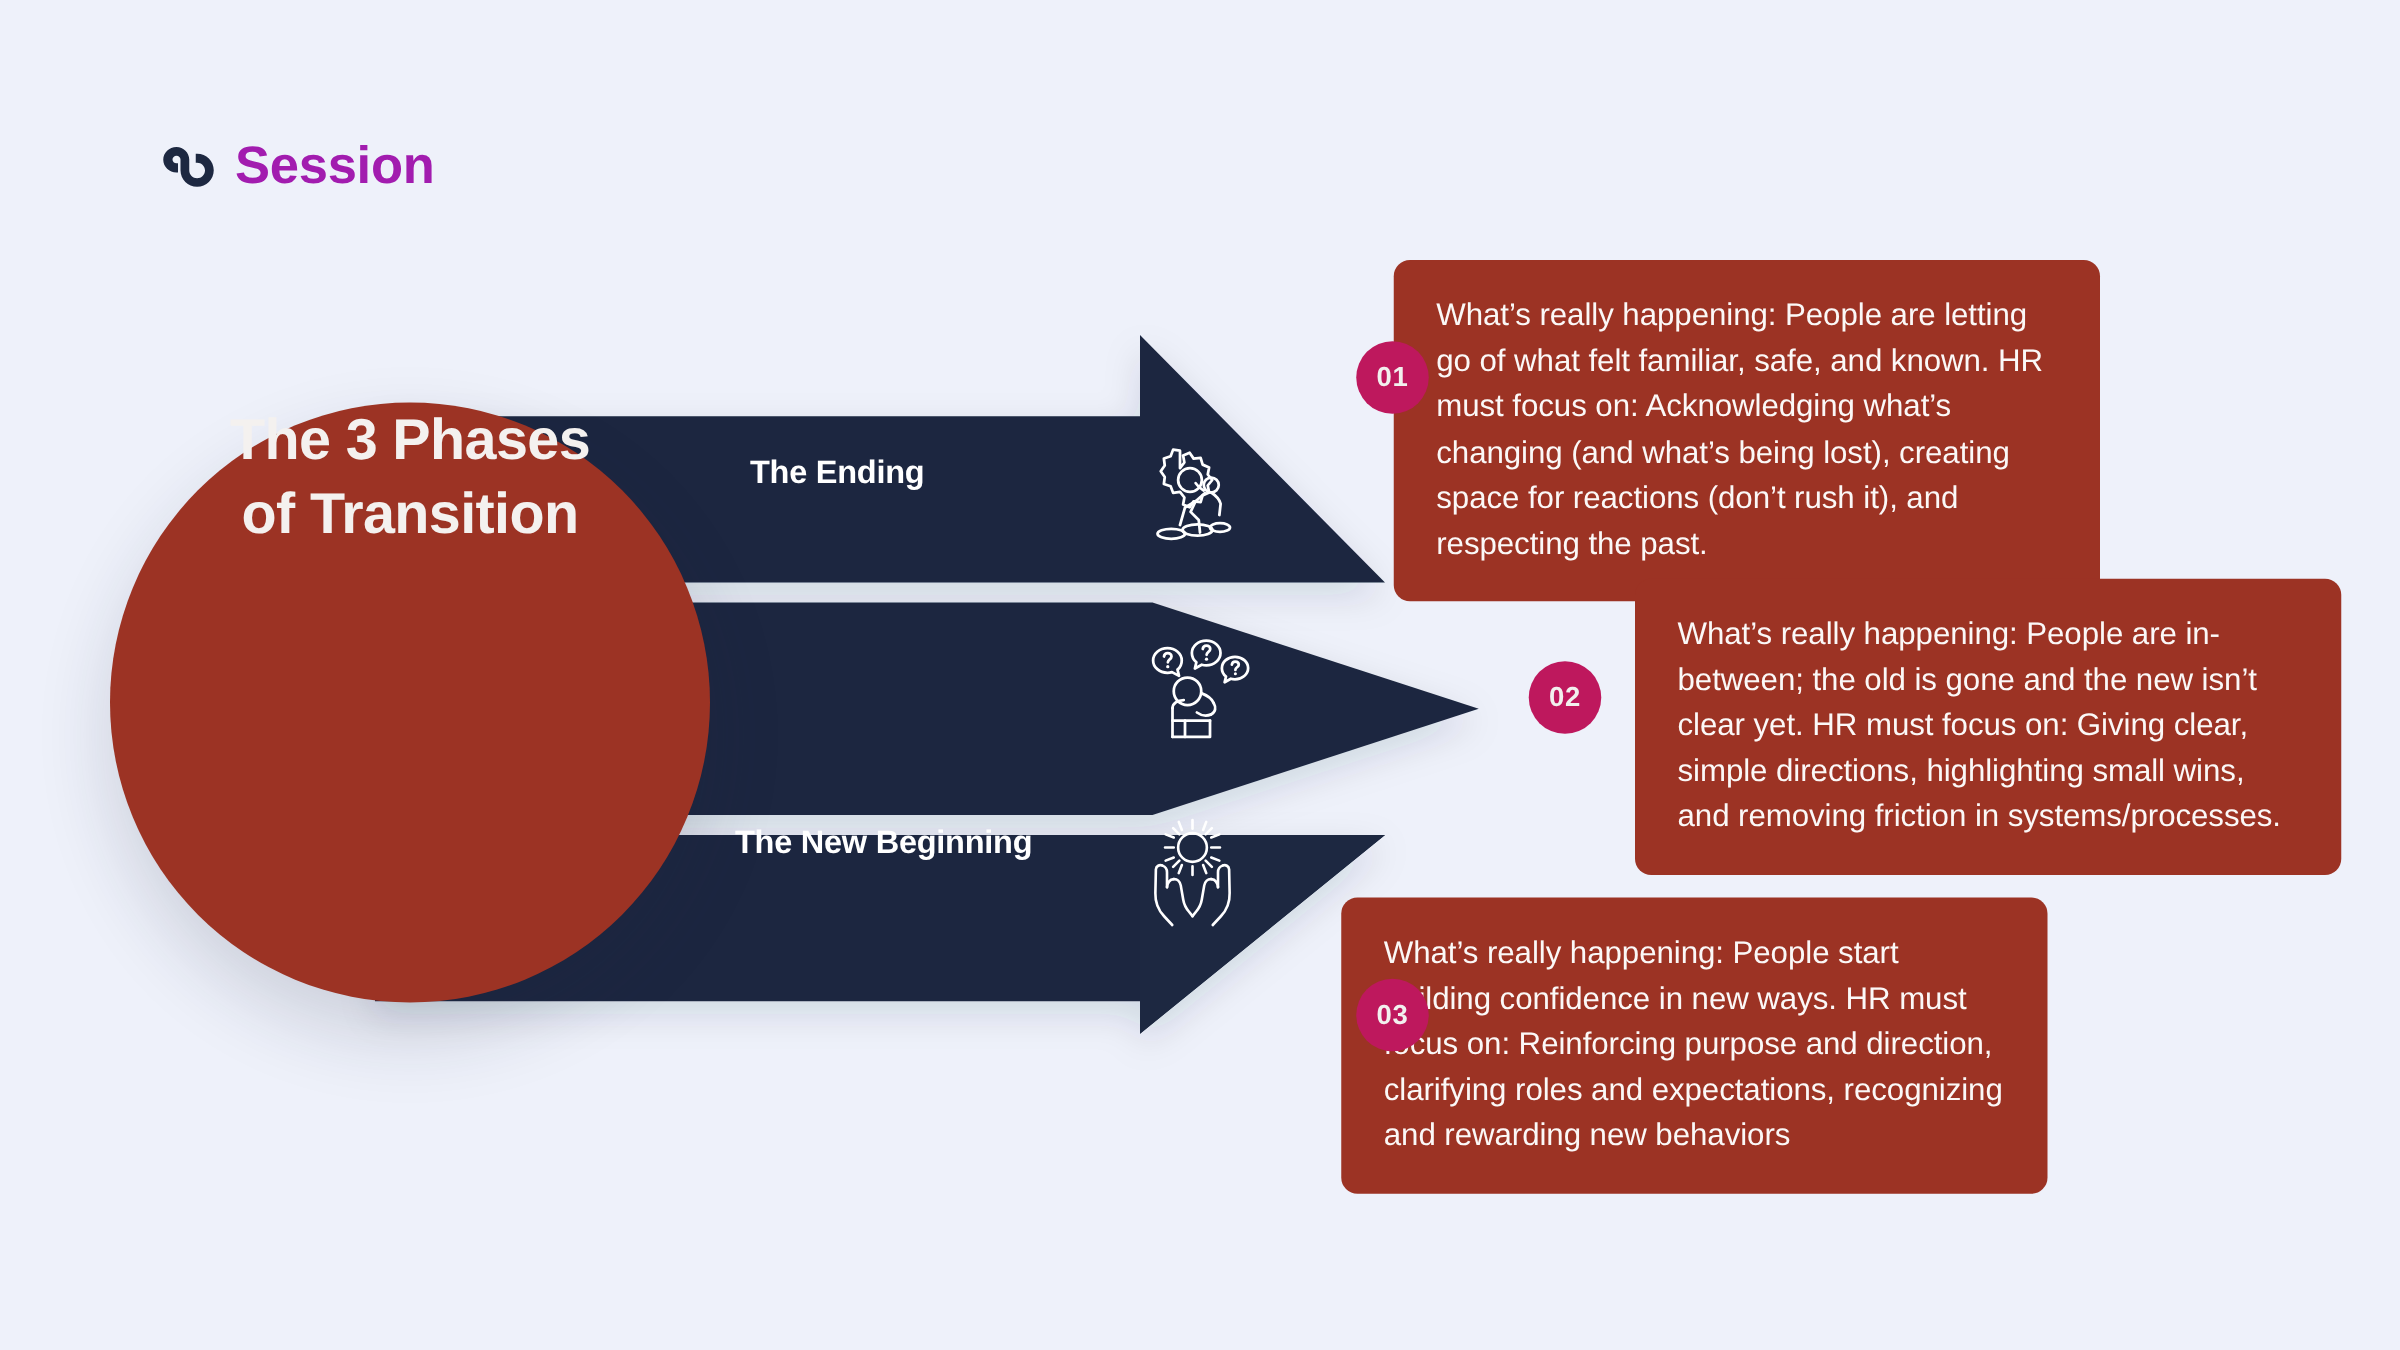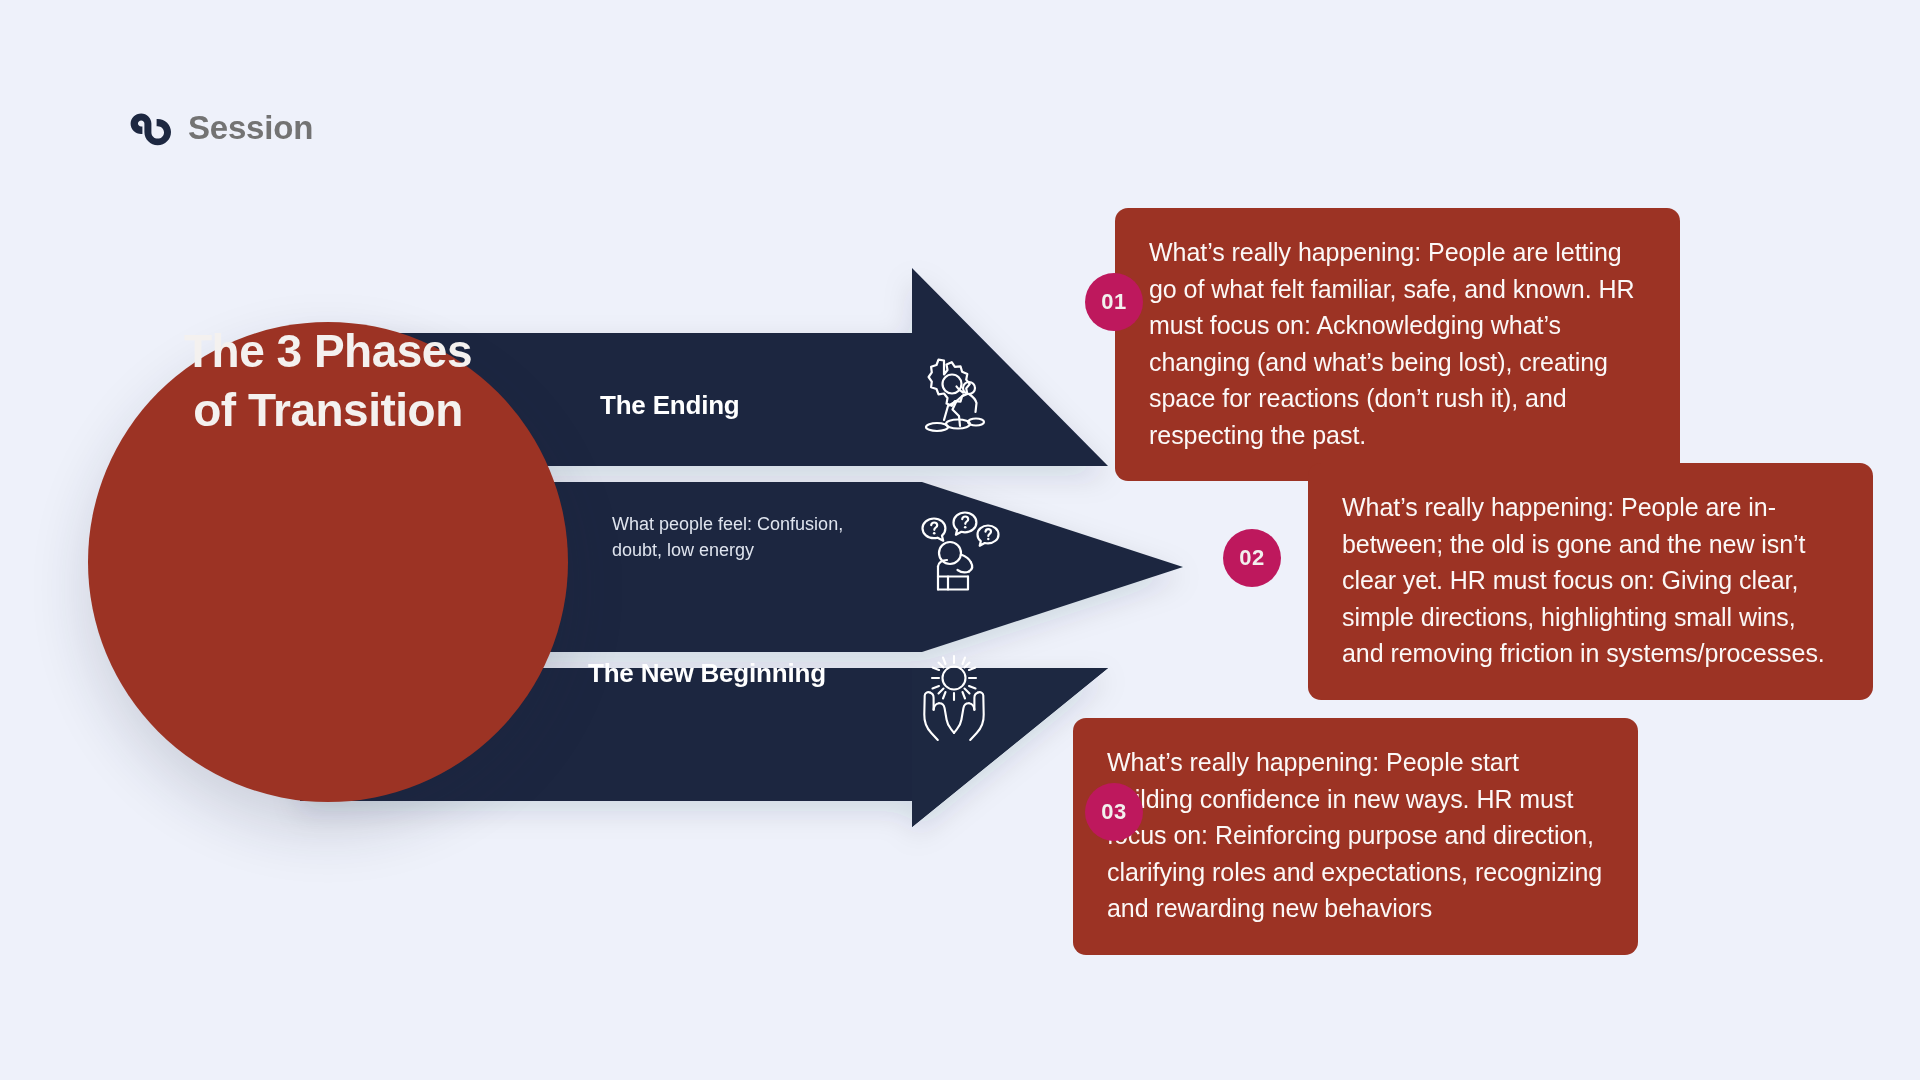--- a/index.html
+++ b/index.html
@@ -12,21 +12,21 @@
     -webkit-font-smoothing:antialiased;
   }
 
   
   .logo {
     position:absolute; left:128px; top:108px;
     display:flex; align-items:center; gap:14px;
   }
   .logo-mark { width:46px; height:40px; display:block; }
   .logo-text {
-    font-size:33px; font-weight:700; color:#737373; letter-spacing:-0.2px;
+    font-size:42px; font-weight:700; color:#a21caf; letter-spacing:-0.2px;
   }
 
   
   .stage { position:absolute; left:0; top:0; width:1920px; height:1080px; }
 
   .arrow-svg { position:absolute; left:0; top:0; width:1920px; height:1080px; }
 
   
   .circle {
     position:absolute;
@@ -53,21 +53,21 @@
   .band-text { position:absolute; z-index:4; }
   .band-title {
     color:#ffffff; font-size:26px; font-weight:700; letter-spacing:-0.2px;
     margin-bottom:9px;
   }
   .band-sub {
     color:#dfe4ee; font-size:18px; font-weight:400; line-height:1.42;
     white-space:pre-line;
   }
 
-  .bt1 { left:600px; top:362px; width:300px;margin-top:28px; }
+  .bt1 { left:600px; top:362px; width:300px; }
   .bt2 { left:612px; top:512px; width:300px; }
   .bt3 { left:588px; top:658px; width:320px; }
 
   
   .band-icon { position:absolute; z-index:4; }
   .bi1 { left:908px; top:352px; }
   .bi2 { left:912px; top:508px; }
   .bi3 { left:908px; top:648px; }
   .band-icon svg { display:block; }
 
@@ -147,22 +147,20 @@
     <path d="M48.5 49 40 54l-4 14"></path>
     <path d="M61 42c3 2 6.5 5 7.5 9l-1 9"></path>
     <path d="M55 40.5c-2.5-1.5-5-3.5-6.5-6"></path>
     <ellipse cx="29" cy="75" rx="11" ry="4"></ellipse>
     <ellipse cx="50" cy="72" rx="12" ry="4.5"></ellipse>
     <ellipse cx="68" cy="70" rx="8" ry="3.5"></ellipse>
   </svg>
 </div>
 
 <div class="band-text bt2">
-  <div class="band-sub">What people feel: Confusion,
-doubt, low energy</div>
 </div>
 <div class="band-icon bi2">
   <svg width="88" height="90" viewBox="0 0 88 90" fill="none" stroke="#ffffff" stroke-width="2.2" stroke-linecap="round" stroke-linejoin="round">
     <path d="M22 10.5c-6.4 0-11.5 4.4-11.5 9.8 0 5.5 5.1 9.9 11.5 9.9 1.3 0 2.5-.2 3.6-.5l5.6 3-1.2-5c2.1-1.8 3.4-4.4 3.4-7.4 0-5.4-5.1-9.8-11.4-9.8z"></path>
     <path d="M19.2 17.2c.2-1.6 1.4-2.7 3-2.7 1.7 0 3 1.1 3 2.7 0 2.3-2.9 2.3-2.9 4.6"></path>
     <circle cx="22.2" cy="25.3" r="1.3" fill="#fff" stroke="none"></circle>
     <path d="M53 4.5c-6.4 0-11.5 4.4-11.5 9.9 0 3 1.4 5.6 3.6 7.4l-1.2 5 5.5-3c1.1.3 2.3.5 3.6.5 6.3 0 11.4-4.4 11.4-9.9S59.3 4.5 53 4.5z"></path>
     <path d="M50.2 11.2c.2-1.6 1.4-2.7 3-2.7 1.7 0 3 1.1 3 2.7 0 2.3-2.9 2.3-2.9 4.6"></path>
     <circle cx="53.2" cy="19.3" r="1.3" fill="#fff" stroke="none"></circle>
     <path d="M76 17.5c-5.8 0-10.5 4-10.5 9 0 2.7 1.3 5.1 3.3 6.7l-1.1 4.6 5-2.8c1 .3 2.1.4 3.3.4 5.8 0 10.5-4 10.5-9s-4.7-8.9-10.5-8.9z"></path>

